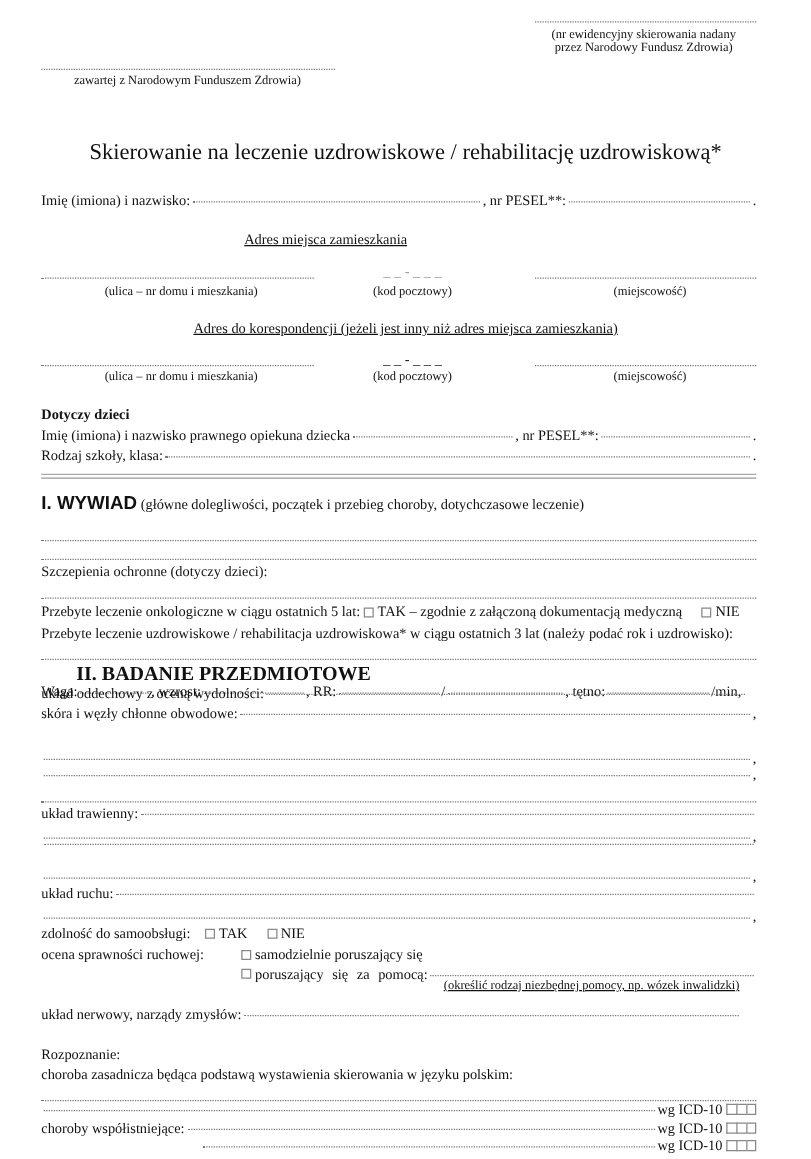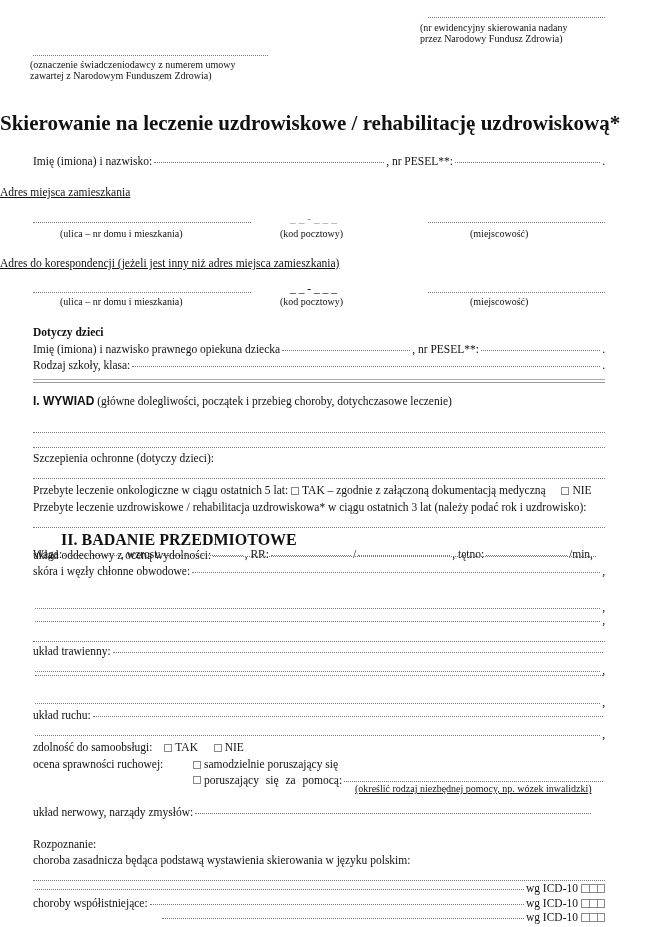--- a/index.html
+++ b/index.html
@@ -3,25 +3,25 @@
 <meta charset="utf-8">
 <style>
   html, body { margin: 0; padding: 0; background: #ffffff; }
   body {
     width: 649px; height: 927px; position: relative; overflow: hidden;
     font-family: "Liberation Serif", "DejaVu Serif", serif;
     color: #111; font-size: 11.5px;
   }
   .abs { position: absolute; white-space: nowrap; }
   .small { font-size: 10px; }
-  .center { text-align: left; }
+  .center { text-align: center; }
   .u { text-decoration: underline; }
-  .title { font-weight: bold; font-size: 21px; }
+  .title { font-weight: normal; font-size: 18px; }
   .bold { font-weight: bold; }
-  .sans-bold { font-family: "Liberation Sans", "DejaVu Sans", sans-serif; font-weight: bold; font-size: 12px; }
+  .sans-bold { font-family: "Liberation Sans", "DejaVu Sans", sans-serif; font-weight: bold; font-size: 15px; }
   .box { display: inline-block; width: 8px; height: 8px; border: 1px solid #888; vertical-align: -1px; margin-right: 3px; box-sizing: border-box; }
   .boxes { display: inline-block; }
   .boxes .box { margin-right: 0; width: 8px; height: 9px; border-right: none; }
   .boxes .box:last-child { border-right: 1px solid #888; }
   .sep { position: absolute; left: 33px; width: 572px; height: 0; border-top: 1.5px solid #aaa; }
   .sep2 { position: absolute; left: 33px; width: 572px; height: 0; border-top: 1px solid #999; }
   .dotline { position: absolute; height: 0; border-top: 1px dotted #777; }
   .line { position: absolute; display: flex; align-items: baseline; }
   .fill { flex: 1; border-bottom: 1px dotted #777; margin: 0 2px; height: 0; transform: translateY(-2px); }
 </style>
@@ -29,21 +29,20 @@
 <body>
 
 <div class="dotline" style="left:428px; top:17px; width:177px;"></div>
 <div class="abs small center" style="left:420px; top:22px; width:190px;">
   <div>(nr ewidencyjny skierowania nadany</div>
   <div>przez Narodowy Fundusz Zdrowia)</div>
 </div>
 
 <div class="dotline" style="left:33px; top:55px; width:235px;"></div>
 <div class="abs small center" style="left:30px; top:59px; width:240px;">
-  <div>(oznaczenie świadczeniodawcy z numerem umowy</div>
   <div>zawartej z Narodowym Funduszem Zdrowia)</div>
 </div>
 
 <div class="abs title center" style="left:0; top:111px; width:649px;">Skierowanie na leczenie uzdrowiskowe / rehabilitację uzdrowiskową*</div>
 
 <div class="line" style="left:33px; top:155px; width:572px;">
   <span>Imię (imiona) i nazwisko:</span>
   <span class="fill" style="flex:0 0 230px;"></span>
   <span>, nr PESEL**:</span>
   <span class="fill"></span>

